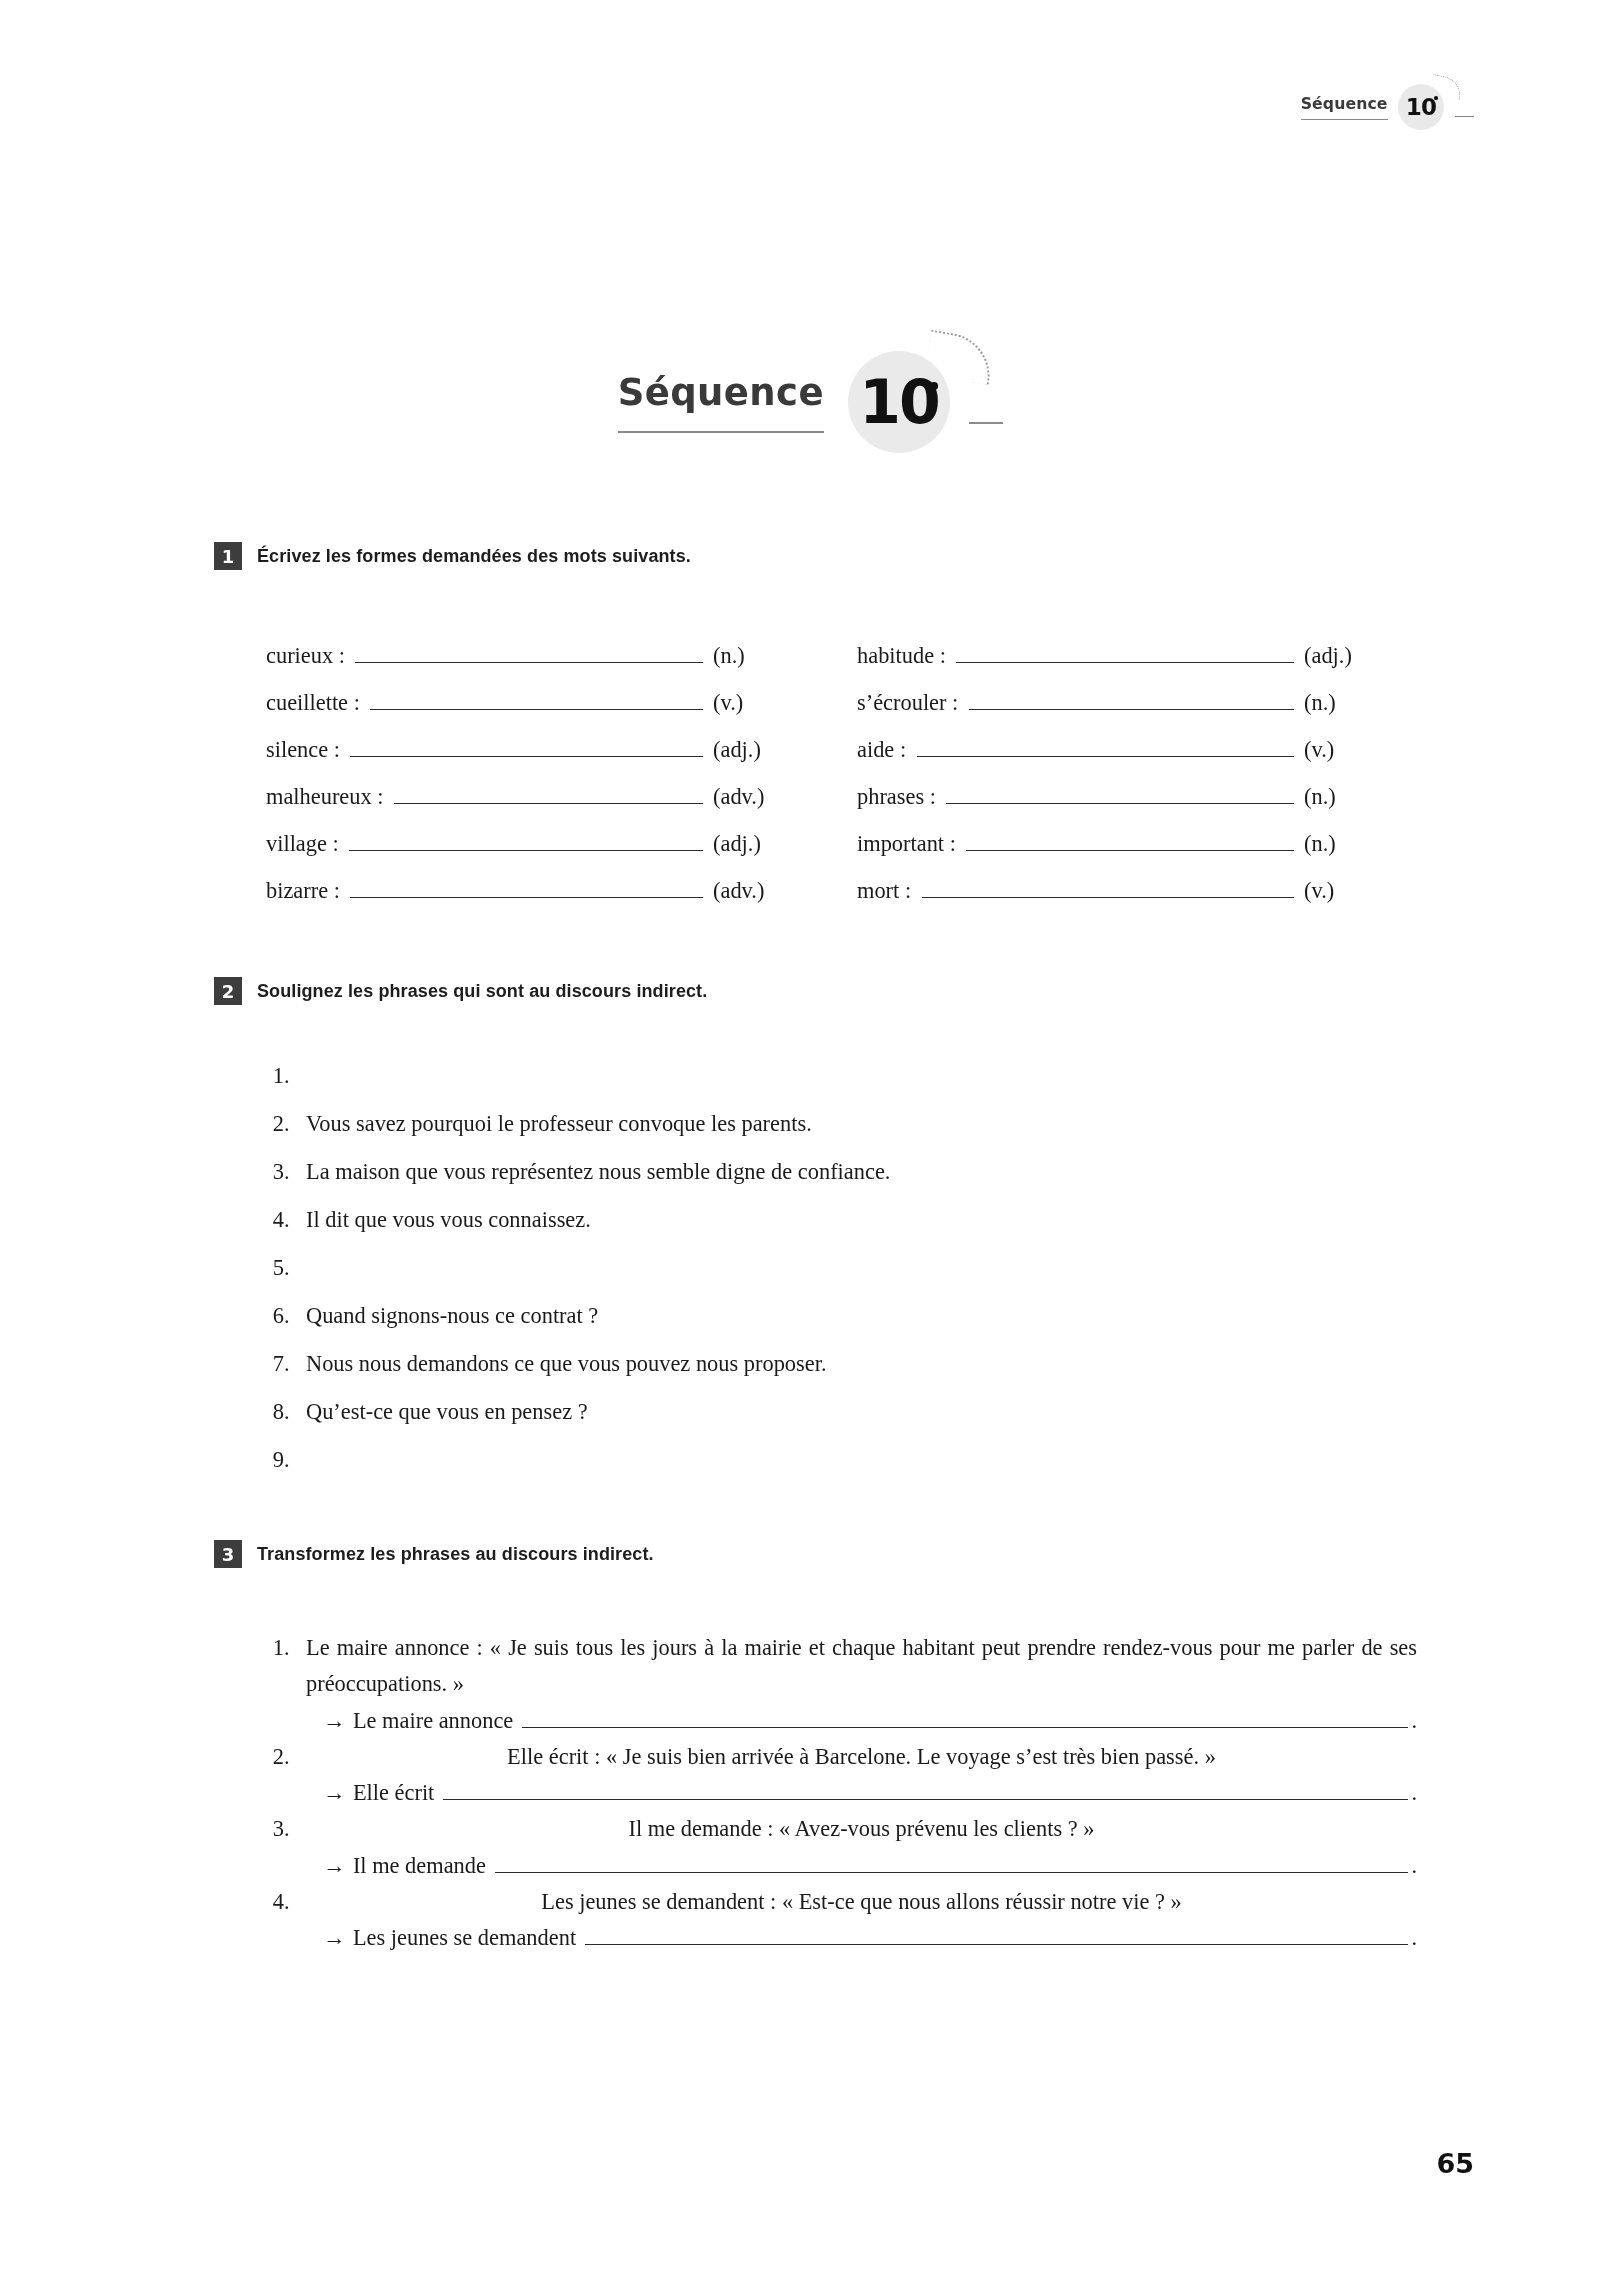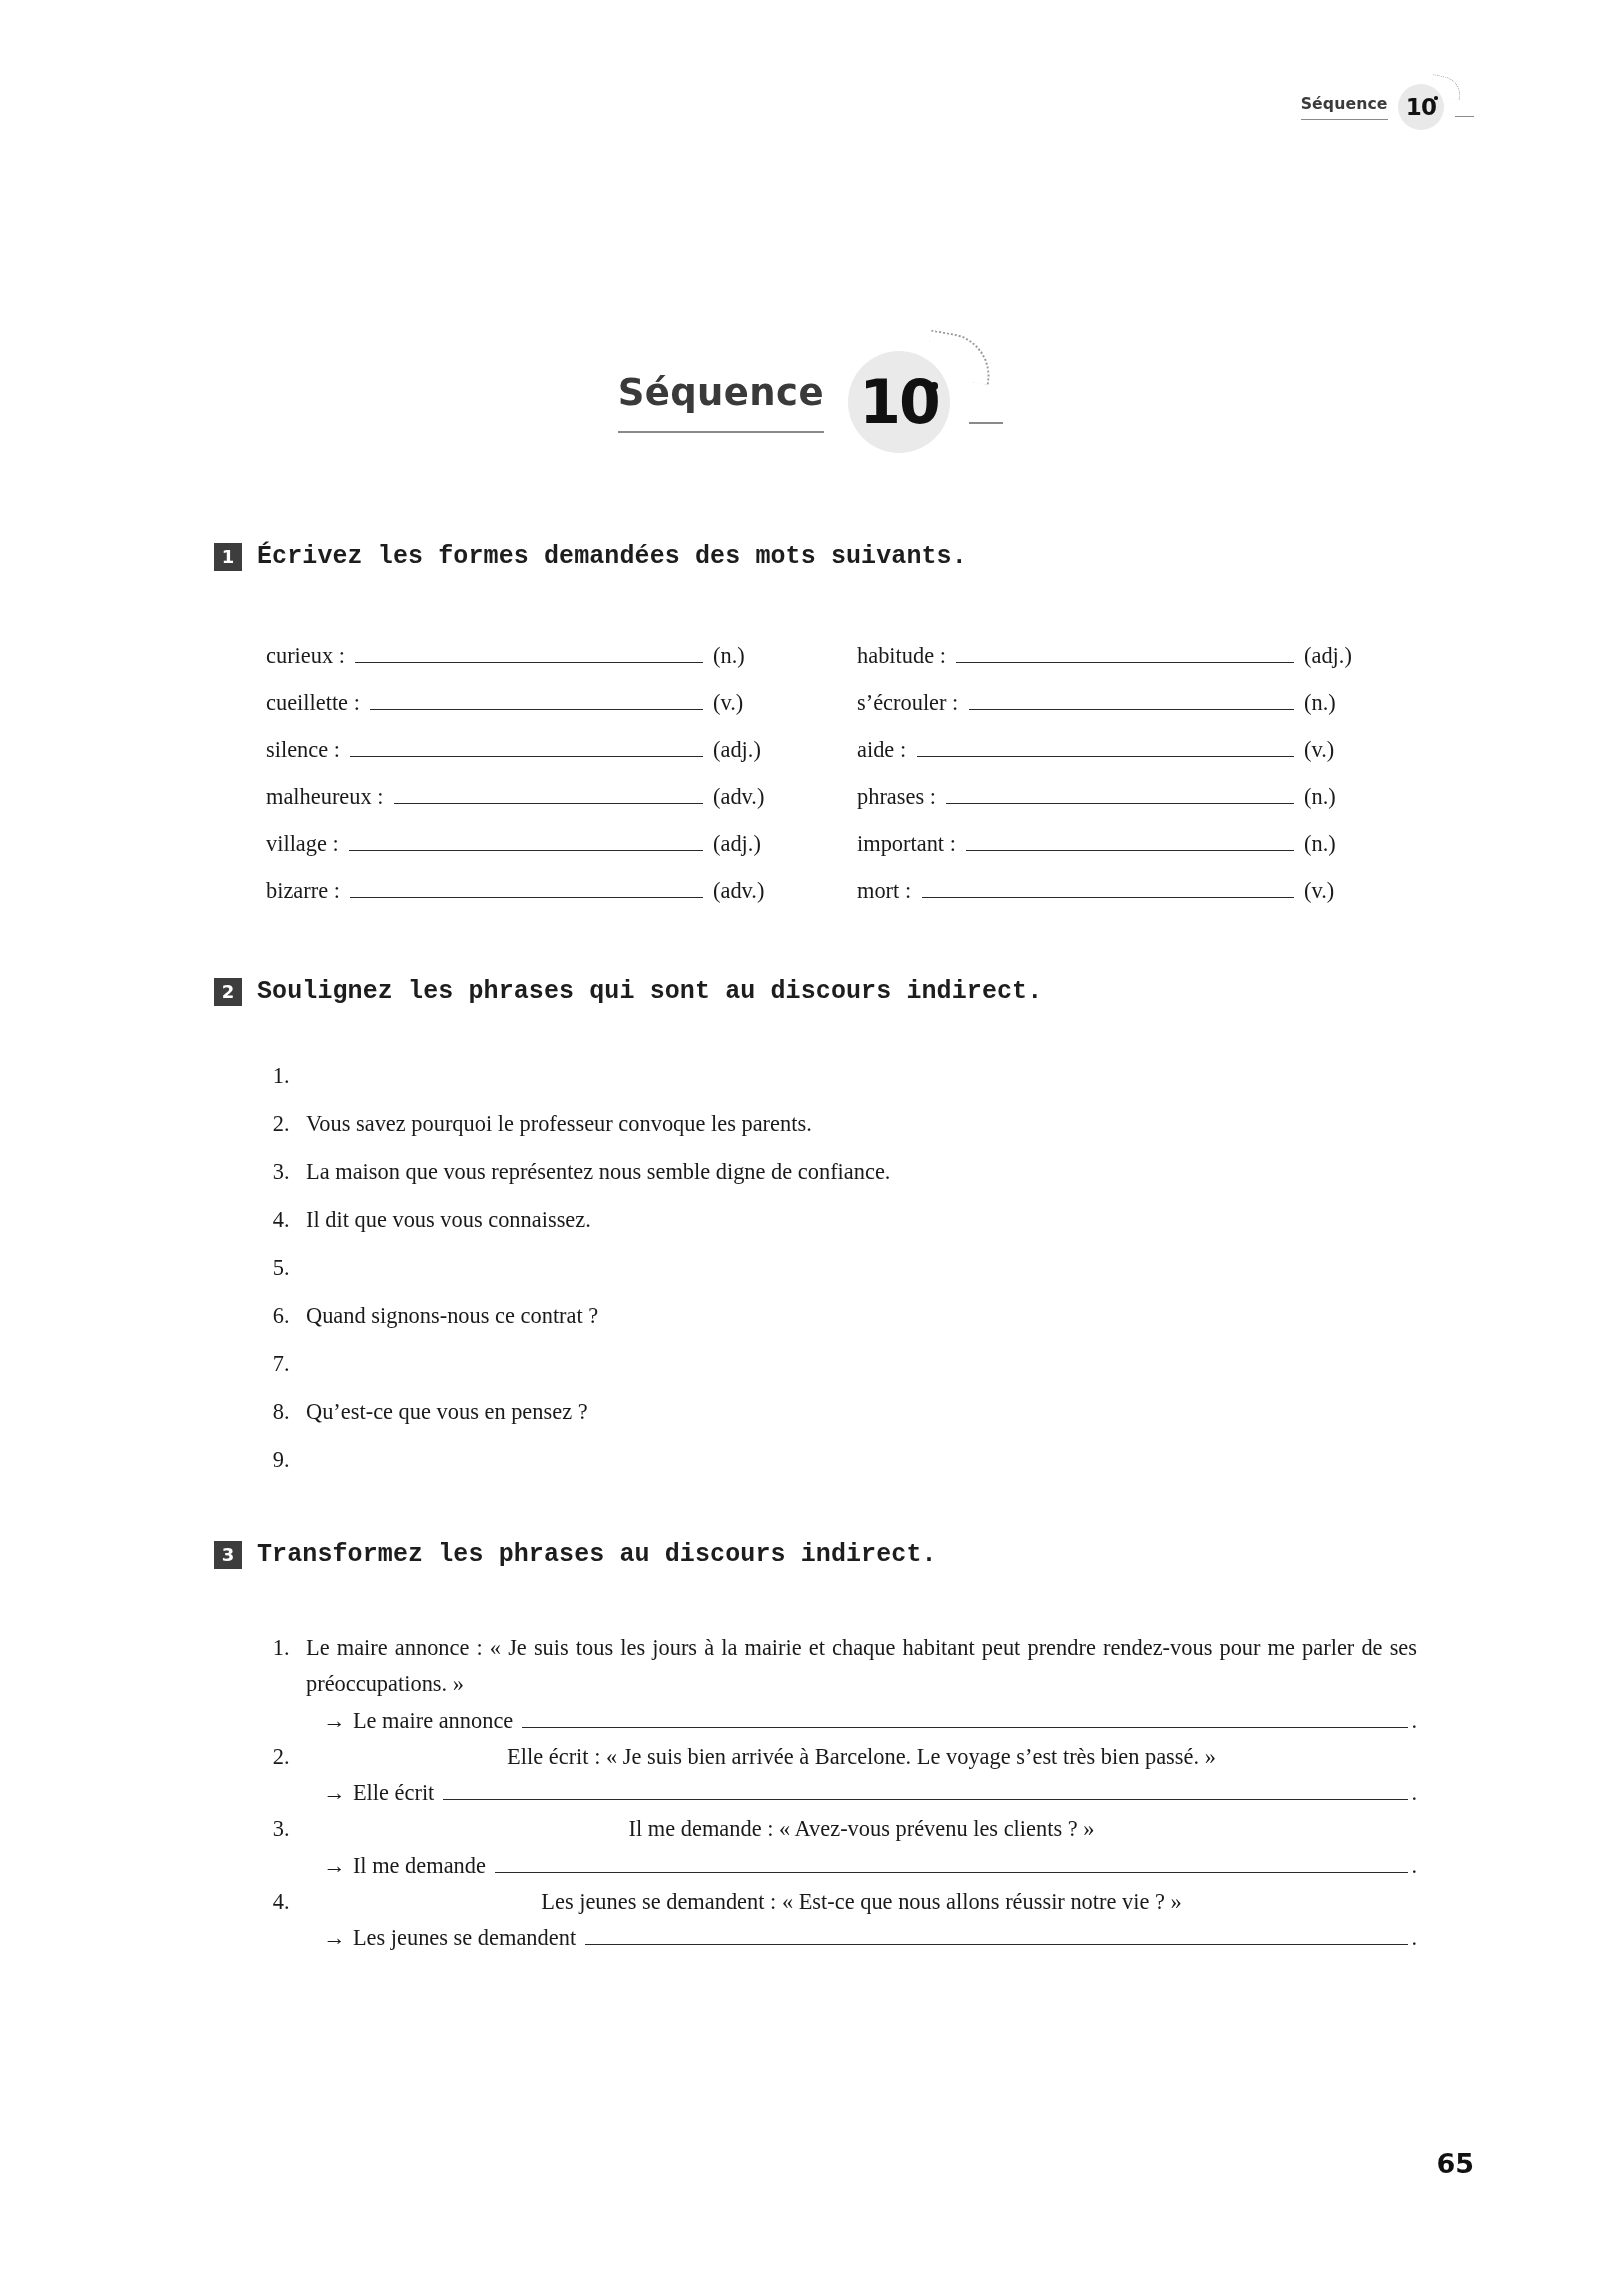--- a/index.html
+++ b/index.html
@@ -153,23 +153,23 @@
     background: #3d3d3d;
     color: #ffffff;
     font-family: "DejaVu Sans", sans-serif;
     font-weight: 700;
     font-size: 18px;
     display: flex;
     align-items: center;
     justify-content: center;
   }
   .ex-title {
-    font-family: Liberation Mono, monospace;
-    font-weight: 700;
-    font-size: 25px;
+    font-family: Liberation Sans, sans-serif;
+    font-weight: 700;
+    font-size: 18px;
     color: #1d1d1d;
     letter-spacing: 0.1px;
   }
 
   
   .wordgrid {
     position: absolute;
     top: 643px;
     left: 266px;
     width: 1106px;
@@ -390,20 +390,21 @@
   </div>
   <div class="num-item">
     <span class="num-idx">5.</span>
   </div>
   <div class="num-item">
     <span class="num-idx">6.</span>
     <span class="num-text">Quand signons-nous ce contrat ?</span>
   </div>
   <div class="num-item">
     <span class="num-idx">7.</span>
+    <span class="num-text">Nous nous demandons ce que vous pouvez nous proposer.</span>
   </div>
   <div class="num-item">
     <span class="num-idx">8.</span>
     <span class="num-text">Qu’est-ce que vous en pensez ?</span>
   </div>
   <div class="num-item">
     <span class="num-idx">9.</span>
   </div>
 </div>
 

